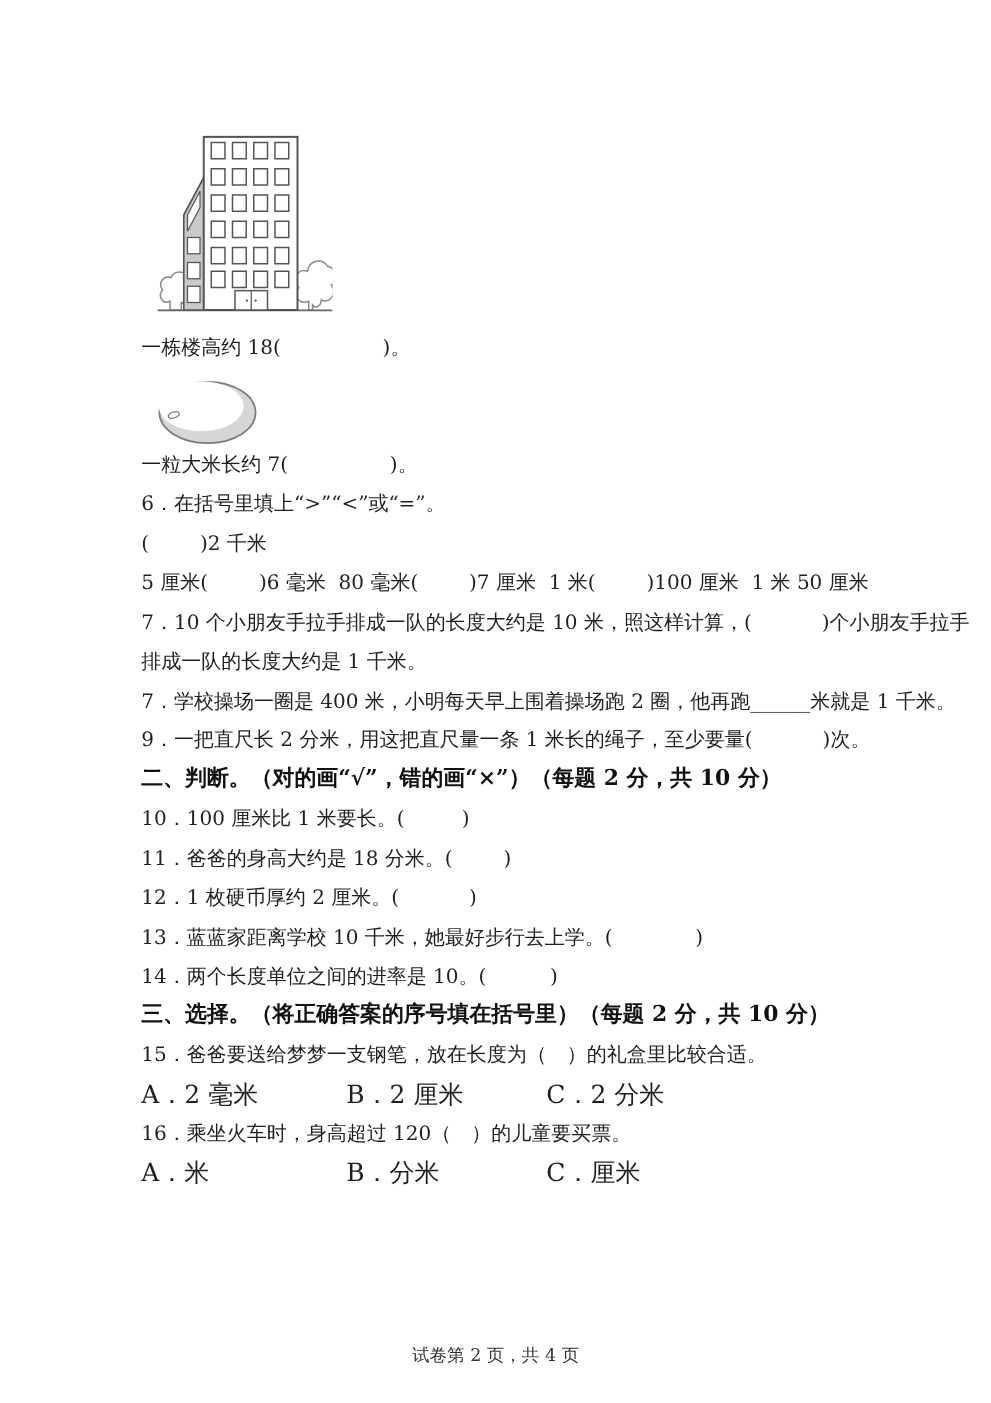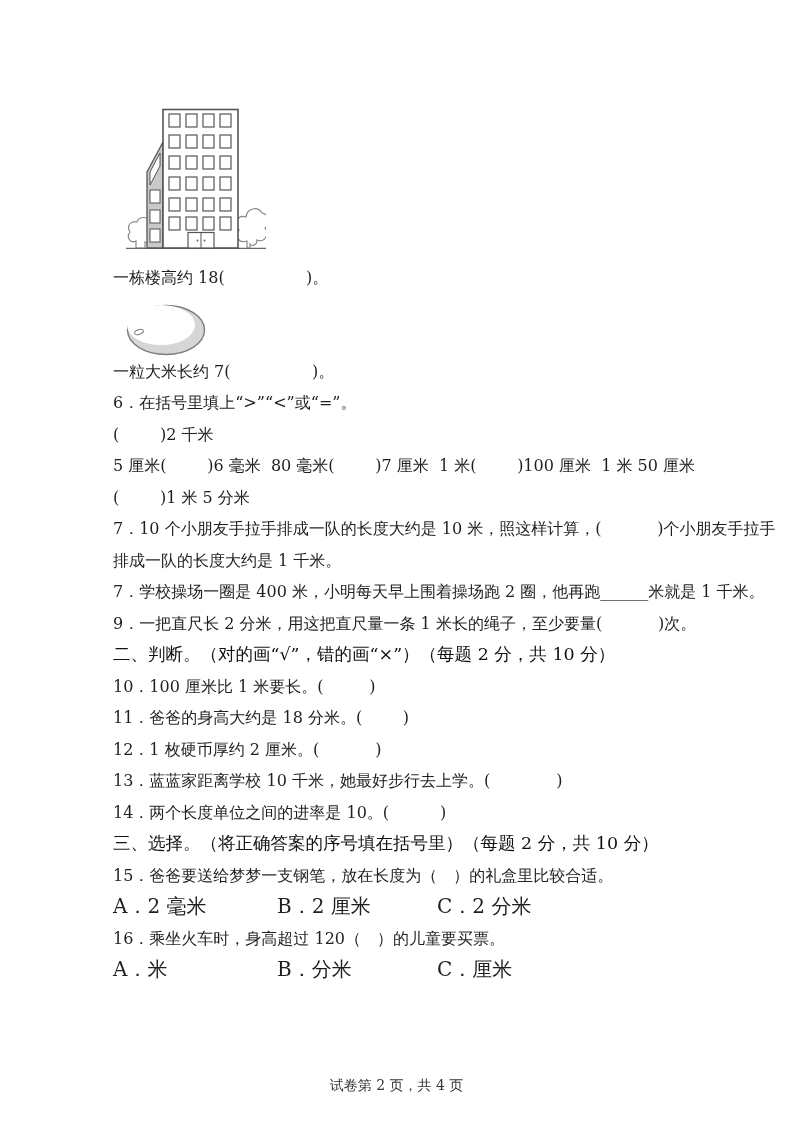--- a/index.html
+++ b/index.html
@@ -19,21 +19,21 @@
     padding: 108px 96px 0 113px;
     position: relative;
   }
   .line {
     margin: 0;
     font-size: 16px;
     line-height: 31.5px;
     white-space: pre;
   }
   .heading {
-    font-weight: 400;
+    font-weight: 700;
     font-size: 17.5px;
     color: #111111;
   }
   .figure { display: block; }
   .building-figure { margin: 0 0 0 13px; width: 140px; height: 142px; }
   .rice-figure { margin: 10px 0 0 13px; width: 80px; height: 52px; }
   .caption-1 { margin-top: 12px; }
   .caption-2 { margin-top: 0; }
   .options-row {
     display: flex;
@@ -118,21 +118,20 @@
       <ellipse cx="40" cy="26" rx="38.5" ry="24.5" fill="#d6d6d6" stroke="#7d7d7d" stroke-width="1.4"></ellipse>
       <ellipse cx="35" cy="21" rx="34" ry="20" fill="#ffffff"></ellipse>
       <ellipse cx="13" cy="28" rx="4.5" ry="2.3" fill="#ffffff" stroke="#7d7d7d" stroke-width="1" transform="rotate(-18 13 28)"></ellipse>
     </svg>
   </div>
   <p class="line caption-2">一粒大米长约 7(                )。</p>
 
   <p class="line">6．在括号里填上“&gt;”“&lt;”或“=”。</p>
   <p class="line">(        )2 千米</p>
   <p class="line">5 厘米(        )6 毫米  80 毫米(        )7 厘米  1 米(        )100 厘米  1 米 50 厘米</p>
-  <p class="line">(        )1 米 5 分米</p>
 
   <p class="line">7．10 个小朋友手拉手排成一队的长度大约是 10 米，照这样计算，(           )个小朋友手拉手</p>
   <p class="line">排成一队的长度大约是 1 千米。</p>
   <p class="line">7．学校操场一圈是 400 米，小明每天早上围着操场跑 2 圈，他再跑______米就是 1 千米。</p>
   <p class="line">9．一把直尺长 2 分米，用这把直尺量一条 1 米长的绳子，至少要量(           )次。</p>
 
   <p class="line heading">二、判断。（对的画“√”，错的画“×”）（每题 2 分，共 10 分）</p>
   <p class="line">10．100 厘米比 1 米要长。(         )</p>
   <p class="line">11．爸爸的身高大约是 18 分米。(        )</p>
   <p class="line">12．1 枚硬币厚约 2 厘米。(           )</p>

